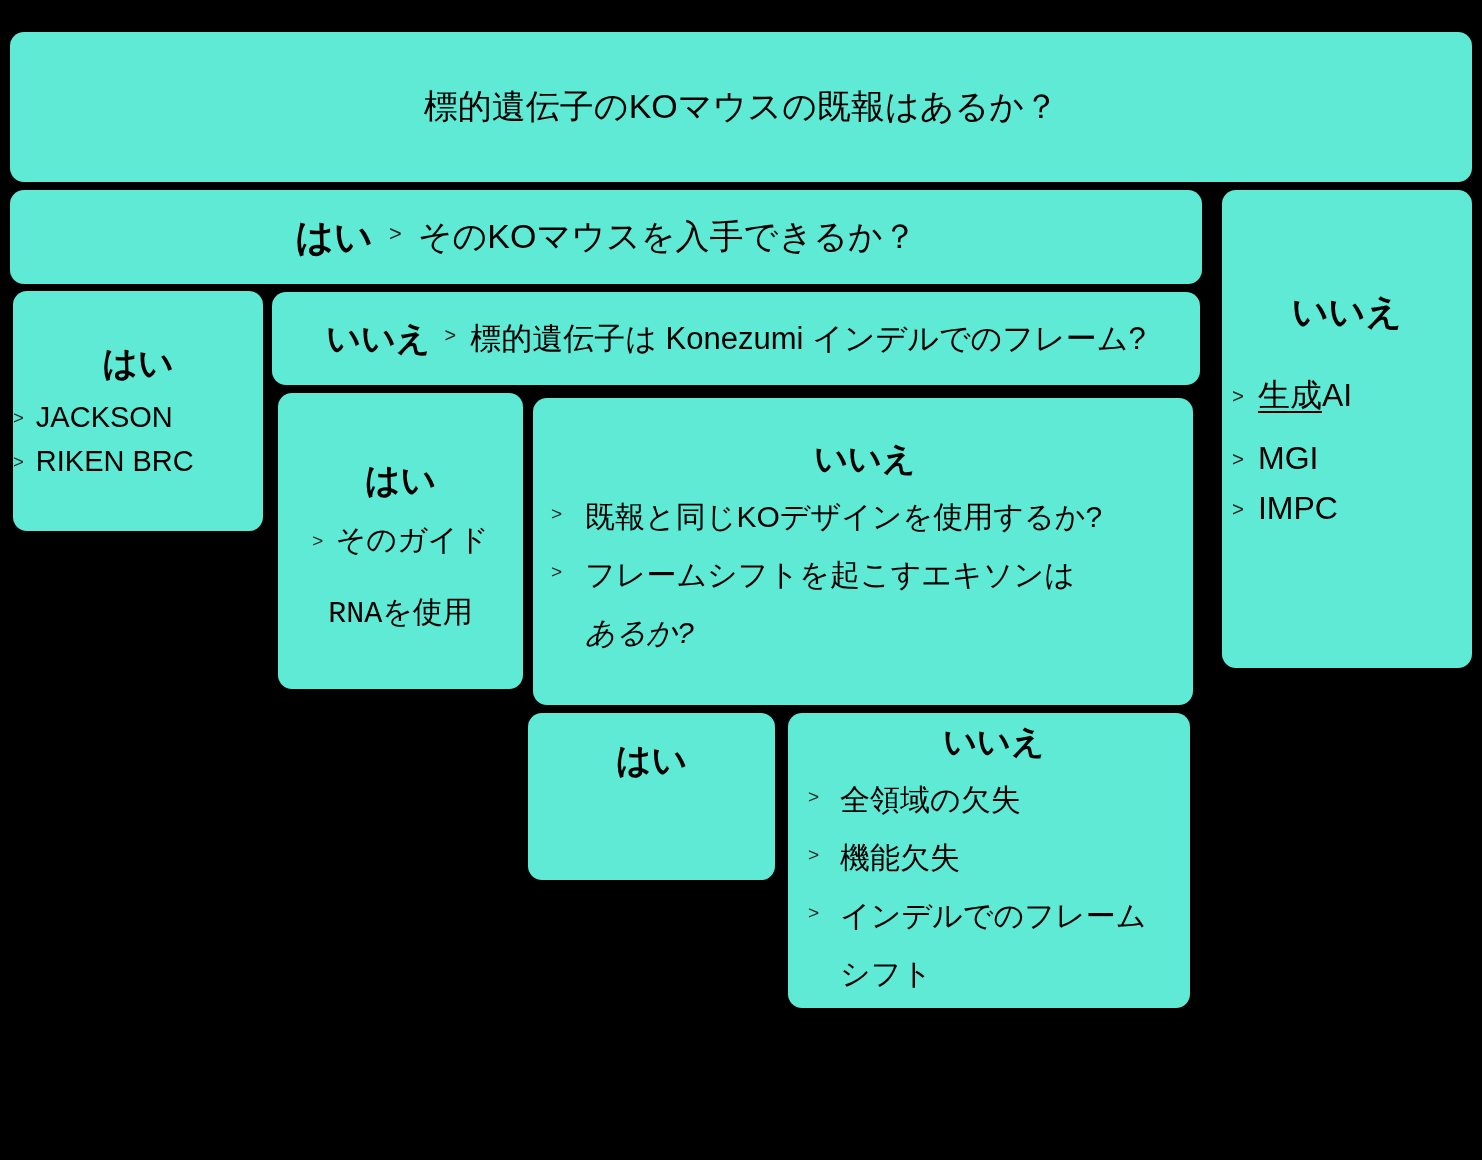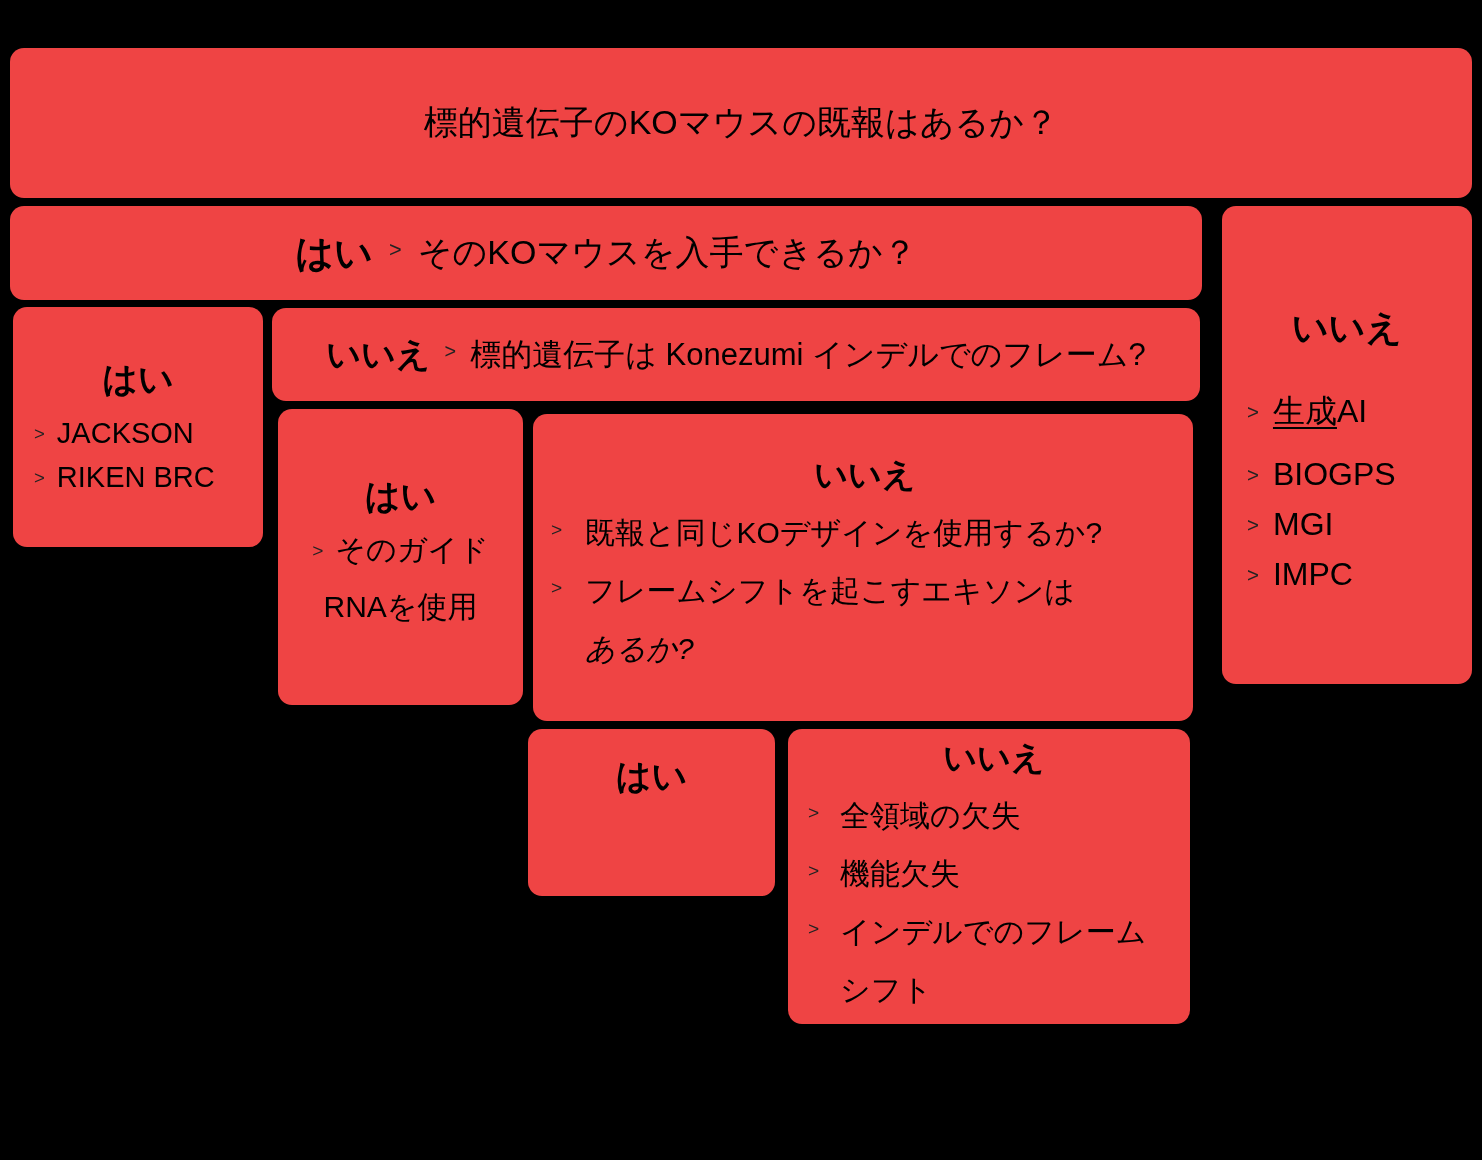--- a/index.html
+++ b/index.html
@@ -1,55 +1,54 @@
 <!DOCTYPE html>
 <html><head>
 <meta charset="utf-8">
 <style>
   html,body{margin:0;padding:0;background:#000;}
   .canvas{
     position:relative;width:1482px;height:1160px;background:#000;
     font-family:"Liberation Sans",sans-serif;color:#000;overflow:hidden;
   }
   .box{
-    position:absolute;background:#ef4444;border-radius:14px;color:#000;
+    position:absolute;background:#5eead4;border-radius:14px;color:#000;
     box-sizing:border-box;
-    margin-top:16px;
   }
   .lbl{font-weight:700;}
   .chv{
     font-size:0.64em;color:#222;display:inline-block;
     transform:translateY(-0.14em);font-weight:400;
   }
   
   #root{left:10px;top:32px;width:1462px;height:150px;
     display:flex;flex-direction:column;align-items:center;justify-content:center;
     gap:27px;font-size:34px;}
   #yes-obtain{left:10px;top:190px;width:1192px;height:94px;
     display:flex;align-items:center;justify-content:center;font-size:34px;}
   #yes-obtain .lbl{font-size:38px;margin-right:16px;}
   #yes-obtain .chv{margin-right:16px;}
   #no-alts{left:1222px;top:190px;width:250px;height:478px;padding-top:100px;}
   #no-alts .lbl{display:block;text-align:center;font-size:36px;line-height:44px;margin-bottom:38px;}
-  #no-alts .items{padding-left:25px;font-size:32px;line-height:46px;}
+  #no-alts .items{padding-left:10px;font-size:32px;line-height:46px;}
   #no-alts .item .chv{margin-right:14px;}
   #no-alts .item.first{margin-bottom:13px;}
   .ul{text-decoration:underline;text-decoration-thickness:2px;text-underline-offset:5px;}
   #yes-repos{left:13px;top:291px;width:250px;height:240px;padding-top:52px;}
   #yes-repos .lbl{display:block;text-align:center;font-size:35px;line-height:40px;margin-bottom:14px;}
-  #yes-repos .items{padding-left:21px;font-size:29px;line-height:40px;}
+  #yes-repos .items{font-size:29px;line-height:40px;}
   #yes-repos .item .chv{margin-right:12px;}
   #no-konezumi{left:272px;top:292px;width:928px;height:93px;
     display:flex;align-items:center;justify-content:center;font-size:31px;}
   #no-konezumi .lbl{font-size:34px;margin-right:14px;}
   #no-konezumi .chv{margin-right:14px;}
   #yes-guide{left:278px;top:393px;width:245px;height:296px;padding-top:66px;
     display:flex;flex-direction:column;align-items:center;font-size:30px;}
   #yes-guide .lbl{font-size:35px;line-height:42px;margin-bottom:15px;}
-  #yes-guide .line{line-height:36px;margin-top:17px;}
+  #yes-guide .line{line-height:52px;margin-top:17px;font-family:Liberation Mono, monospace;}
   #yes-guide .line.first{margin-top:0;}
   #yes-guide .chv{margin-right:12px;}
   #no-design{left:533px;top:398px;width:660px;height:307px;padding:40px 14px 0 18px;}
   #no-design .lbl{display:block;text-align:center;font-size:33px;line-height:42px;margin-bottom:14px;}
   #no-design .items{font-size:30px;line-height:42px;}
   #no-design .item{display:flex;margin-top:16px;}
   #no-design .item .chv{width:34px;flex:none;}
   #no-design .cont{margin-left:34px;margin-top:16px;font-style:italic;}
   #yes-target{left:528px;top:713px;width:247px;height:167px;padding-top:26px;
     display:flex;flex-direction:column;align-items:center;font-size:30px;}
@@ -76,23 +75,20 @@
     <span class="lbl">はい</span>
     <span class="chv">&gt;</span>
     <span>そのKOマウスを入手できるか？</span>
   </div>
 
   <div class="box" id="no-alts">
     <span class="lbl">いいえ</span>
     <div class="items">
       <div class="item first">
         <span class="chv">&gt;</span><span class="ul">生成</span><span>AI</span>
-      </div>
-      <div class="item">
-        <span class="chv">&gt;</span><span>BIOGPS</span>
       </div>
       <div class="item">
         <span class="chv">&gt;</span><span>MGI</span>
       </div>
       <div class="item">
         <span class="chv">&gt;</span><span>IMPC</span>
       </div>
     </div>
   </div>
 

